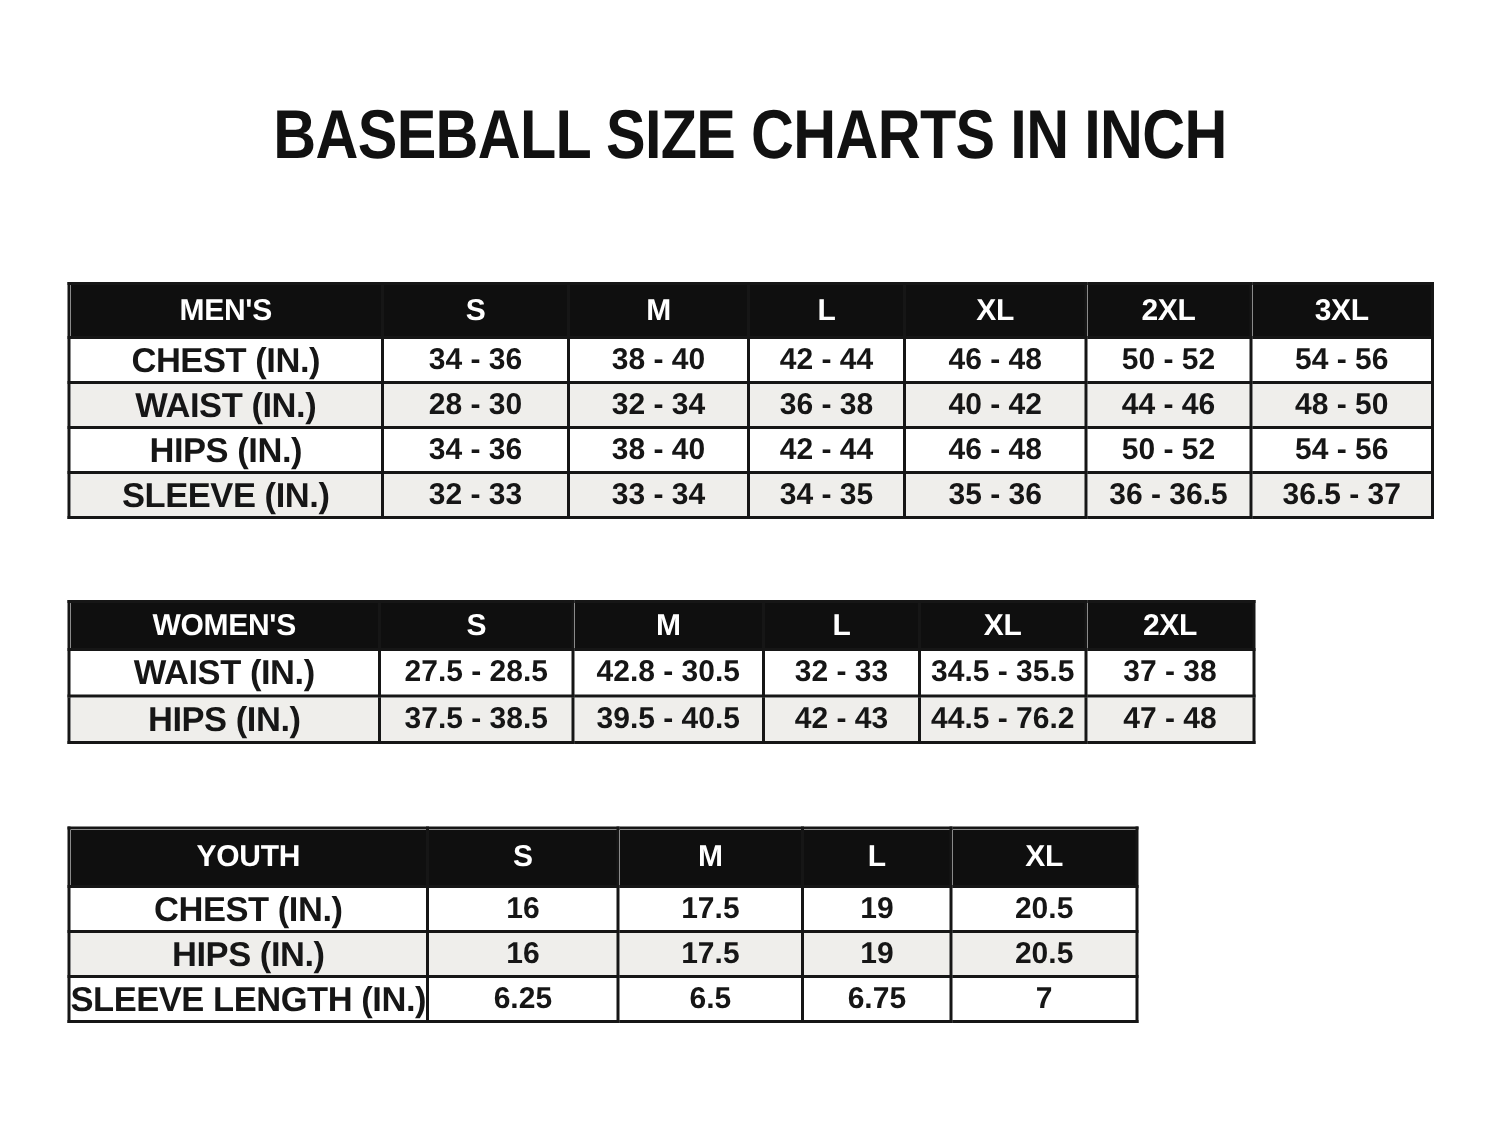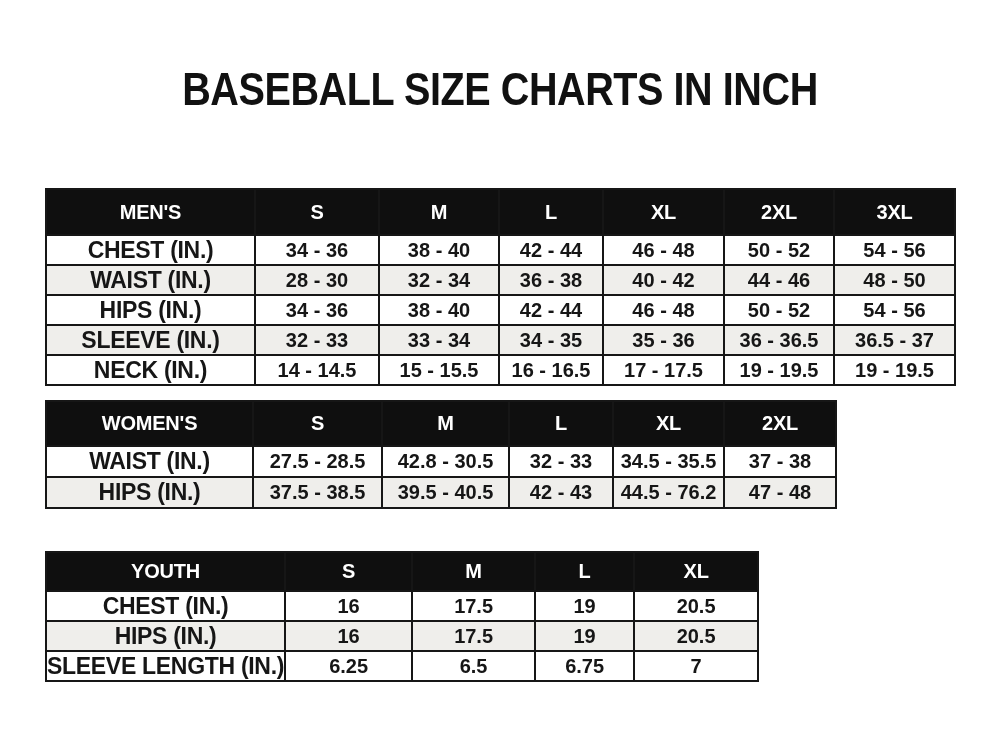--- a/index.html
+++ b/index.html
@@ -63,23 +63,23 @@
     background: var(--row-bg, #ffffff);
     color: var(--text, #161616);
   }
   .size-table tbody tr:nth-child(even) th,
   .size-table tbody tr:nth-child(even) td {
     background: var(--row-alt-bg, #efeeeb);
   }
   #mens-table   { left: 45px; top: 188px; }
   #womens-table { left: 45px; top: 400px; }
   #youth-table  { left: 45px; top: 551px; }
-  #mens-table thead tr   { height: 46px; }
+  #mens-table thead tr   { height: 36px; }
   #mens-table tbody tr   { height: 30px; }
-  #womens-table thead tr { height: 45px; }
+  #womens-table thead tr { height: 32px; }
   #womens-table tbody tr { height: 31px; }
   #youth-table thead tr  { height: 39px; }
   #youth-table tbody tr  { height: 30px; }
 </style>
 </head>
 <body>
 
 <h1 class="page-title">BASEBALL SIZE CHARTS IN INCH</h1>
 
 <table class="size-table" id="mens-table">
@@ -133,29 +133,20 @@
       </tr>
       <tr>
         <th>SLEEVE (IN.)</th>
         <td>32 - 33</td>
         <td>33 - 34</td>
         <td>34 - 35</td>
         <td>35 - 36</td>
         <td>36 - 36.5</td>
         <td>36.5 - 37</td>
       </tr>
-      <tr>
-        <th>NECK (IN.)</th>
-        <td>14 - 14.5</td>
-        <td>15 - 15.5</td>
-        <td>16 - 16.5</td>
-        <td>17 - 17.5</td>
-        <td>19 - 19.5</td>
-        <td>19 - 19.5</td>
-      </tr>
     </tbody>
 </table>
 
 <table class="size-table" id="womens-table">
   <colgroup>
     <col style="width:207px">
       <col style="width:129px">
       <col style="width:127px">
     <col style="width:104px">
       <col style="width:111px">

